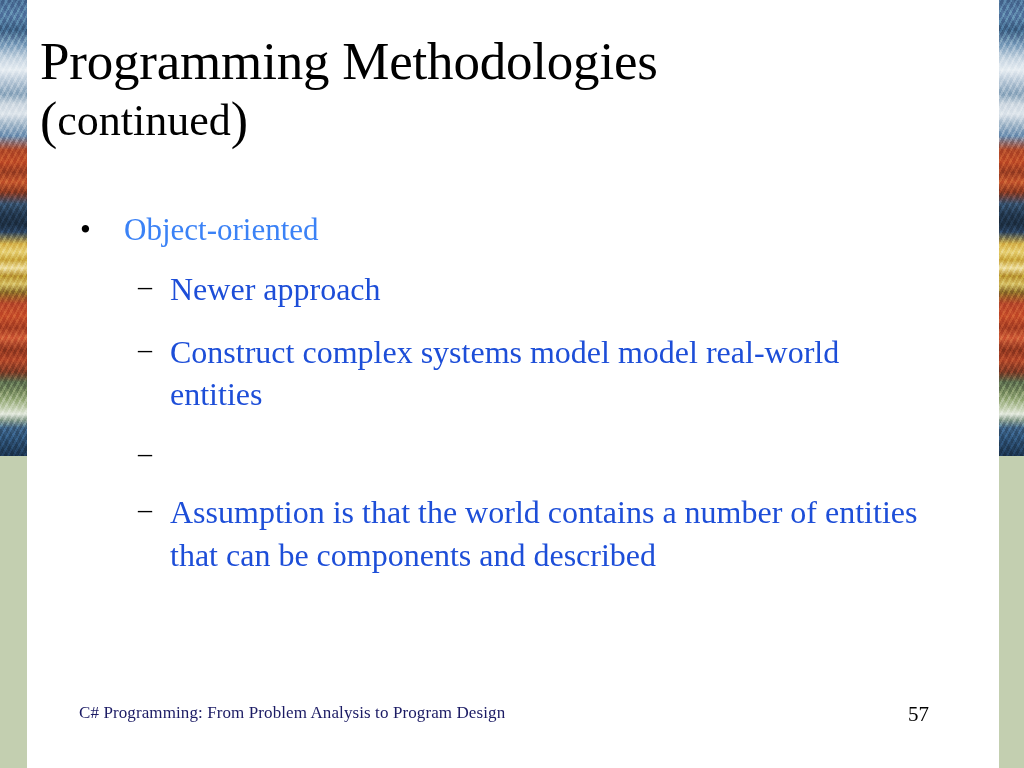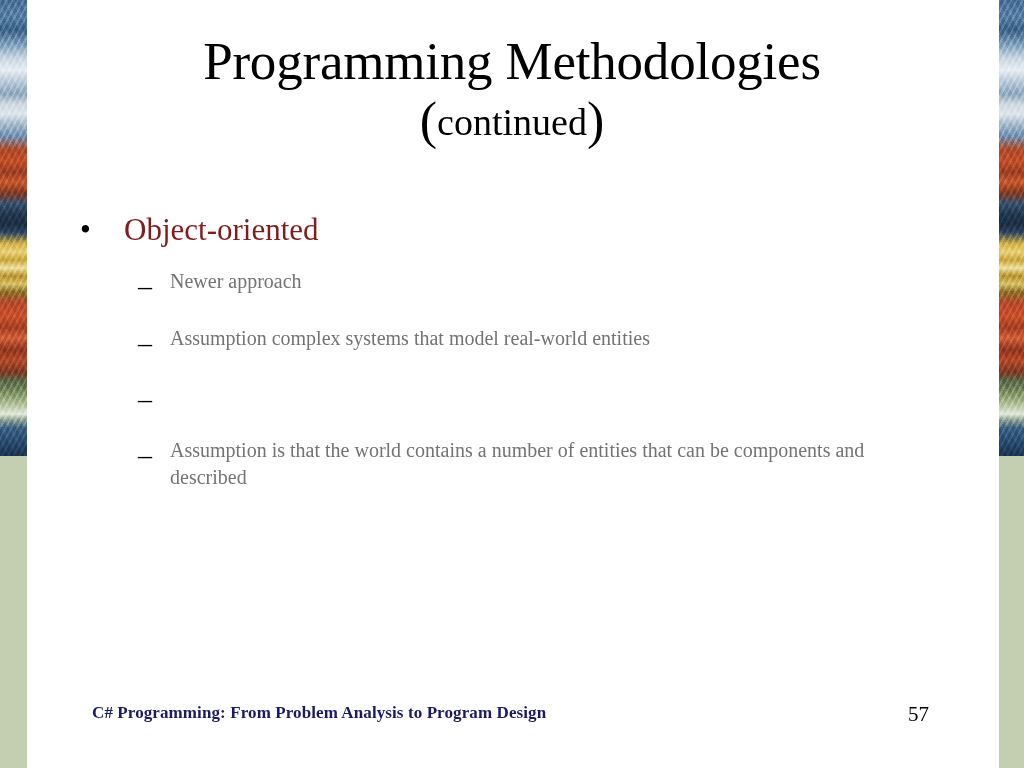--- a/index.html
+++ b/index.html
@@ -121,21 +121,21 @@
     height: 5px;
     background: #d9e0cc;
   }
 
   
   .title-block {
     position: absolute;
     left: 40px;
     top: 34px;
     width: 944px;
-    text-align: center;
+    text-align: left;
   }
   .slide-title {
     font-size: 53px;
     line-height: 1.04;
     color: #000000;
     font-weight: normal;
     letter-spacing: -0.2px;
     margin: 0;
     white-space: nowrap;
   }
@@ -143,21 +143,21 @@
     margin: 6px 0 0 0;
     line-height: 1.0;
     color: #000000;
     font-weight: normal;
   }
   .paren {
     font-size: 52px;
     vertical-align: -3px;
   }
   .subtitle-word {
-    font-size: 38px;
+    font-size: 44px;
   }
 
   
   .body-area {
     position: absolute;
     left: 80px;
     top: 210px;
     width: 880px;
   }
 
@@ -169,54 +169,54 @@
   .lvl1 .marker {
     width: 44px;
     flex: 0 0 44px;
     font-size: 31px;
     line-height: 1.30;
     color: #000000;
   }
   .lvl1 .text {
     font-size: 31px;
     line-height: 1.30;
-    color: #7f1d1d;
+    color: #3b82f6;
   }
 
   .lvl2-list {
     margin: 0;
     padding: 0;
   }
   .lvl2 {
     display: flex;
     align-items: flex-start;
     margin: 0 0 20px 0;
     padding-left: 58px;
   }
   .lvl2 .marker {
     width: 32px;
     flex: 0 0 32px;
     font-size: 28px;
     line-height: 1.30;
     color: #000000;
   }
   .lvl2 .text {
-    font-size: 20px;
+    font-size: 32px;
     line-height: 1.32;
-    color: #737373;
+    color: #1d4ed8;
     max-width: 760px;
   }
 
   
   .footer-text {
     position: absolute;
-    left: 92px;
+    left: 79px;
     top: 703px;
     font-size: 17px;
-    font-weight: bold;
+    font-weight: normal;
     color: #1b1b64;
     letter-spacing: 0.1px;
     white-space: nowrap;
   }
   .page-number {
     position: absolute;
     left: 908px;
     top: 702px;
     font-size: 21px;
     color: #000000;
@@ -255,21 +255,21 @@
 
     <div class="lvl2-list">
 
       <div class="lvl2">
         <span class="marker">–</span>
         <span class="text">Newer approach</span>
       </div>
 
       <div class="lvl2">
         <span class="marker">–</span>
-        <span class="text">Assumption complex systems that model real-world entities</span>
+        <span class="text">Construct complex systems model model real-world entities</span>
       </div>
 
       <div class="lvl2">
         <span class="marker">–</span>
       </div>
 
       <div class="lvl2">
         <span class="marker">–</span>
         <span class="text">Assumption is that the world contains a number of entities that can be components and described</span>
       </div>

